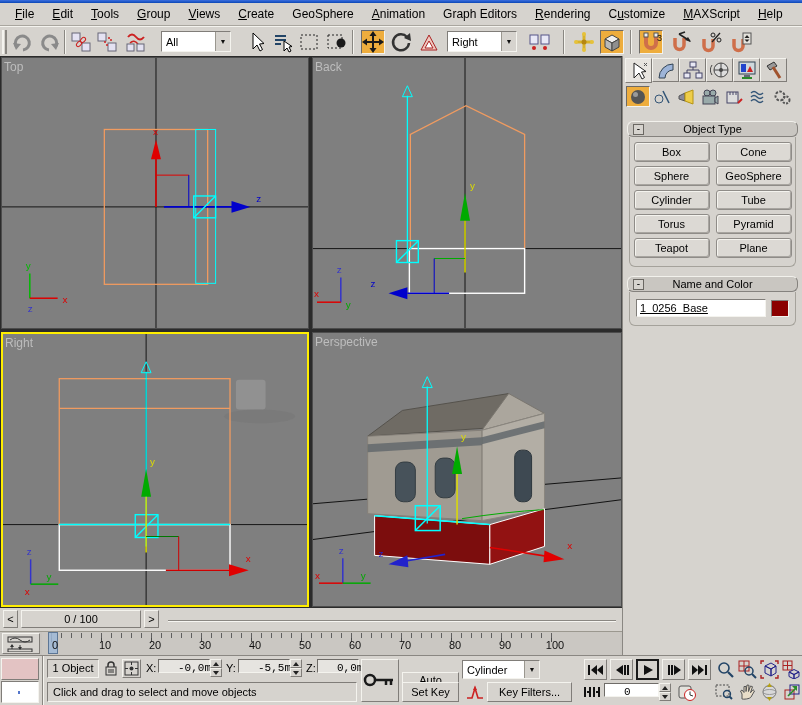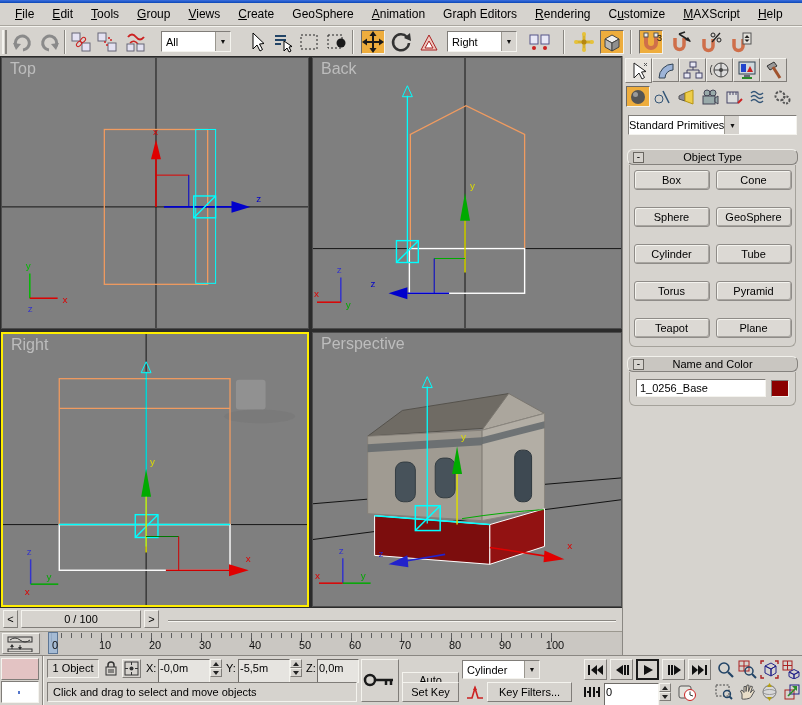--- a/index.html
+++ b/index.html
@@ -27,21 +27,21 @@
        border:1px solid;border-color:#807d79 #f4f3ee #f4f3ee #807d79;}
   .tb-dd .dd-text{flex:1;padding:0 4px;font-size:11px;}
   .dd-arrow{width:15px;height:100%;background:#d6d3ce;display:flex;align-items:center;
        justify-content:center;border-left:1px solid #9a978f;font-size:7px;color:#111;}
   
   .viewgrid{position:absolute;left:0;top:56px;width:622px;height:552px;background:#2b2b2b;
        display:grid;grid-template-columns:308px 310px;grid-template-rows:272px 275px;gap:3px;padding:1px;}
   .vp{position:relative;background:#7f7f7f;overflow:hidden;border:1px solid #4c4c4c;}
   .vp.active{border:2px solid #ffee00;}
   .vp svg{position:absolute;left:0;top:0;width:100%;height:100%;}
-  .vp-label{position:absolute;left:8px;top:2px;color:#bdbdbd;font-size:16px;}
+  .vp-label{position:absolute;left:2px;top:2px;color:#bdbdbd;font-size:12px;}
   
   .timeslider{position:absolute;left:0;top:608px;width:622px;height:23px;background:#d6d3ce;}
   .ts-btn{position:absolute;top:2px;width:15px;height:18px;background:#d6d3ce;text-align:center;
        line-height:16px;font-size:11px;border:1px solid;border-color:#f4f3ee #807d79 #807d79 #f4f3ee;}
   .ts-handle{position:absolute;left:21px;top:2px;width:120px;height:18px;background:#d6d3ce;
        text-align:center;line-height:17px;border:1px solid;border-color:#f4f3ee #807d79 #807d79 #f4f3ee;}
   .ts-groove{position:absolute;left:168px;right:6px;top:12px;height:0;
        border-top:1px solid #8a8782;border-bottom:1px solid #f7f6f2;}
   
   .trackbar{position:absolute;left:0;top:631px;width:622px;height:24px;background:#c7c4bf;
@@ -75,43 +75,43 @@
        border-color:#f2f1ec #85827e #85827e #f2f1ec;border-radius:6px;
        text-align:center;line-height:14px;font-size:11px;}
   .ro-collapse{position:absolute;left:5px;top:2px;width:11px;height:11px;border:1px solid #6a6762;
        background:#d6d3ce;line-height:8px;text-align:center;font-size:10px;}
   .rollout-body{border:1px solid #a5a29b;border-top:none;border-radius:0 0 6px 6px;
        margin:0 2px;padding:5px 0 8px 0;background:#d6d3ce;}
   .autogrid-row{display:flex;align-items:center;justify-content:center;gap:6px;height:18px;margin-bottom:3px;}
   .checkbox{width:12px;height:12px;border:1px solid #8d8a84;background:#d6d3ce;
        box-shadow:inset 1px 1px 0 #b9b6b0;}
   .gray-label{color:#8d8a84;}
-  .ot-grid{display:grid;grid-template-columns:76px 76px;gap:17px 6px;justify-content:center;}
+  .ot-grid{display:grid;grid-template-columns:76px 76px;gap:4px 6px;justify-content:center;}
   .max-btn{height:20px;background:#dcd9d4;border:1px solid #8f8c88;border-radius:3px;
        box-shadow:inset 1px 1px 0 #f4f3ee, inset -1px -1px 0 #a8a5a0;
        font-size:11px;font-family:inherit;color:#000;padding:0;}
-  .name-row{display:flex;align-items:center;gap:5px;padding:2px 6px 0 6px;}
+  .name-row{display:flex;align-items:center;gap:5px;padding:2px 6px 0 6px;text-decoration:underline;}
   .name-input{flex:1;height:18px;background:#fff;border:1px solid;
        border-color:#807d79 #f4f3ee #f4f3ee #807d79;font-size:11px;line-height:16px;padding-left:3px;
        font-family:inherit;}
   .color-swatch{width:18px;height:17px;background:#8b0000;border:1px solid;
        border-color:#807d79 #f4f3ee #f4f3ee #807d79;}
   
   .bottombar{position:absolute;left:0;top:655px;width:802px;height:50px;background:#d6d3ce;
        border-top:1px solid #8a8782;}
   .swatch-pink{position:absolute;left:1px;top:2px;width:38px;height:22px;background:#e3c3c3;
        border:1px solid;border-color:#f4f3ee #807d79 #807d79 #f4f3ee;}
   .swatch-white{position:absolute;left:1px;top:25px;width:38px;height:22px;background:#fff;
        border:1px solid;border-color:#807d79 #f4f3ee #f4f3ee #807d79;}
   .swatch-white i{position:absolute;left:16px;top:9px;width:2px;height:3px;background:#5577cc;}
   .bb-divider{position:absolute;left:42px;top:0;height:50px;border-left:1px solid #8a8782;
        border-right:1px solid #f4f3ee;}
   .sunken{background:#d6d3ce;border:1px solid;border-color:#807d79 #f4f3ee #f4f3ee #807d79;}
   .field{background:#e6e4e0;border:1px solid;border-color:#6f6c68 #f4f3ee #f4f3ee #6f6c68;
-       height:24px;line-height:16px;padding-left:1px;font-size:11px;}
+       height:14px;line-height:16px;padding-left:19px;font-size:11px;font-family:Liberation Mono, monospace;}
   .spinner{width:12px;height:18px;display:flex;flex-direction:column;}
   .spinner b{flex:1;background:#d6d3ce;border:1px solid;border-color:#f4f3ee #807d79 #807d79 #f4f3ee;
        position:relative;}
   .spinner b:before{content:"";position:absolute;left:2px;top:2px;
        border-left:3px solid transparent;border-right:3px solid transparent;}
   .spinner b.up:before{border-bottom:4px solid #222;}
   .spinner b.dn:before{border-top:4px solid #222;}
   .raised-btn{background:#d6d3ce;border:1px solid;border-color:#f4f3ee #807d79 #807d79 #f4f3ee;
        font-size:11px;font-family:inherit;color:#000;}
   .abs{position:absolute;}
@@ -592,26 +592,20 @@
             <path d="M2,13 q3,-3 6,0 t6,0" fill="none" stroke="#357" stroke-width="1.4"></path>
           </svg>
       </div>
       <div class="cp-sub">
         <svg width="18" height="18">
             <circle cx="7" cy="8" r="4.5" fill="none" stroke="#555" stroke-width="2" stroke-dasharray="2.5,1.5"></circle>
             <circle cx="13" cy="12" r="3.5" fill="none" stroke="#555" stroke-width="2" stroke-dasharray="2,1.3"></circle>
           </svg>
       </div>
     </div>
-    <div class="cp-ddrow">
-      <div class="cp-dd">
-        <span class="dd-text">Standard Primitives</span>
-        <span class="dd-arrow">▼</span>
-      </div>
-    </div>
 
     <div class="rollout">
       <div class="rollout-head">
         <span class="ro-collapse">-</span>
         <span>Object Type</span>
       </div>
       <div class="rollout-body">
         <div class="ot-grid">
           <button class="max-btn">Box</button>
           <button class="max-btn">Cone</button>

